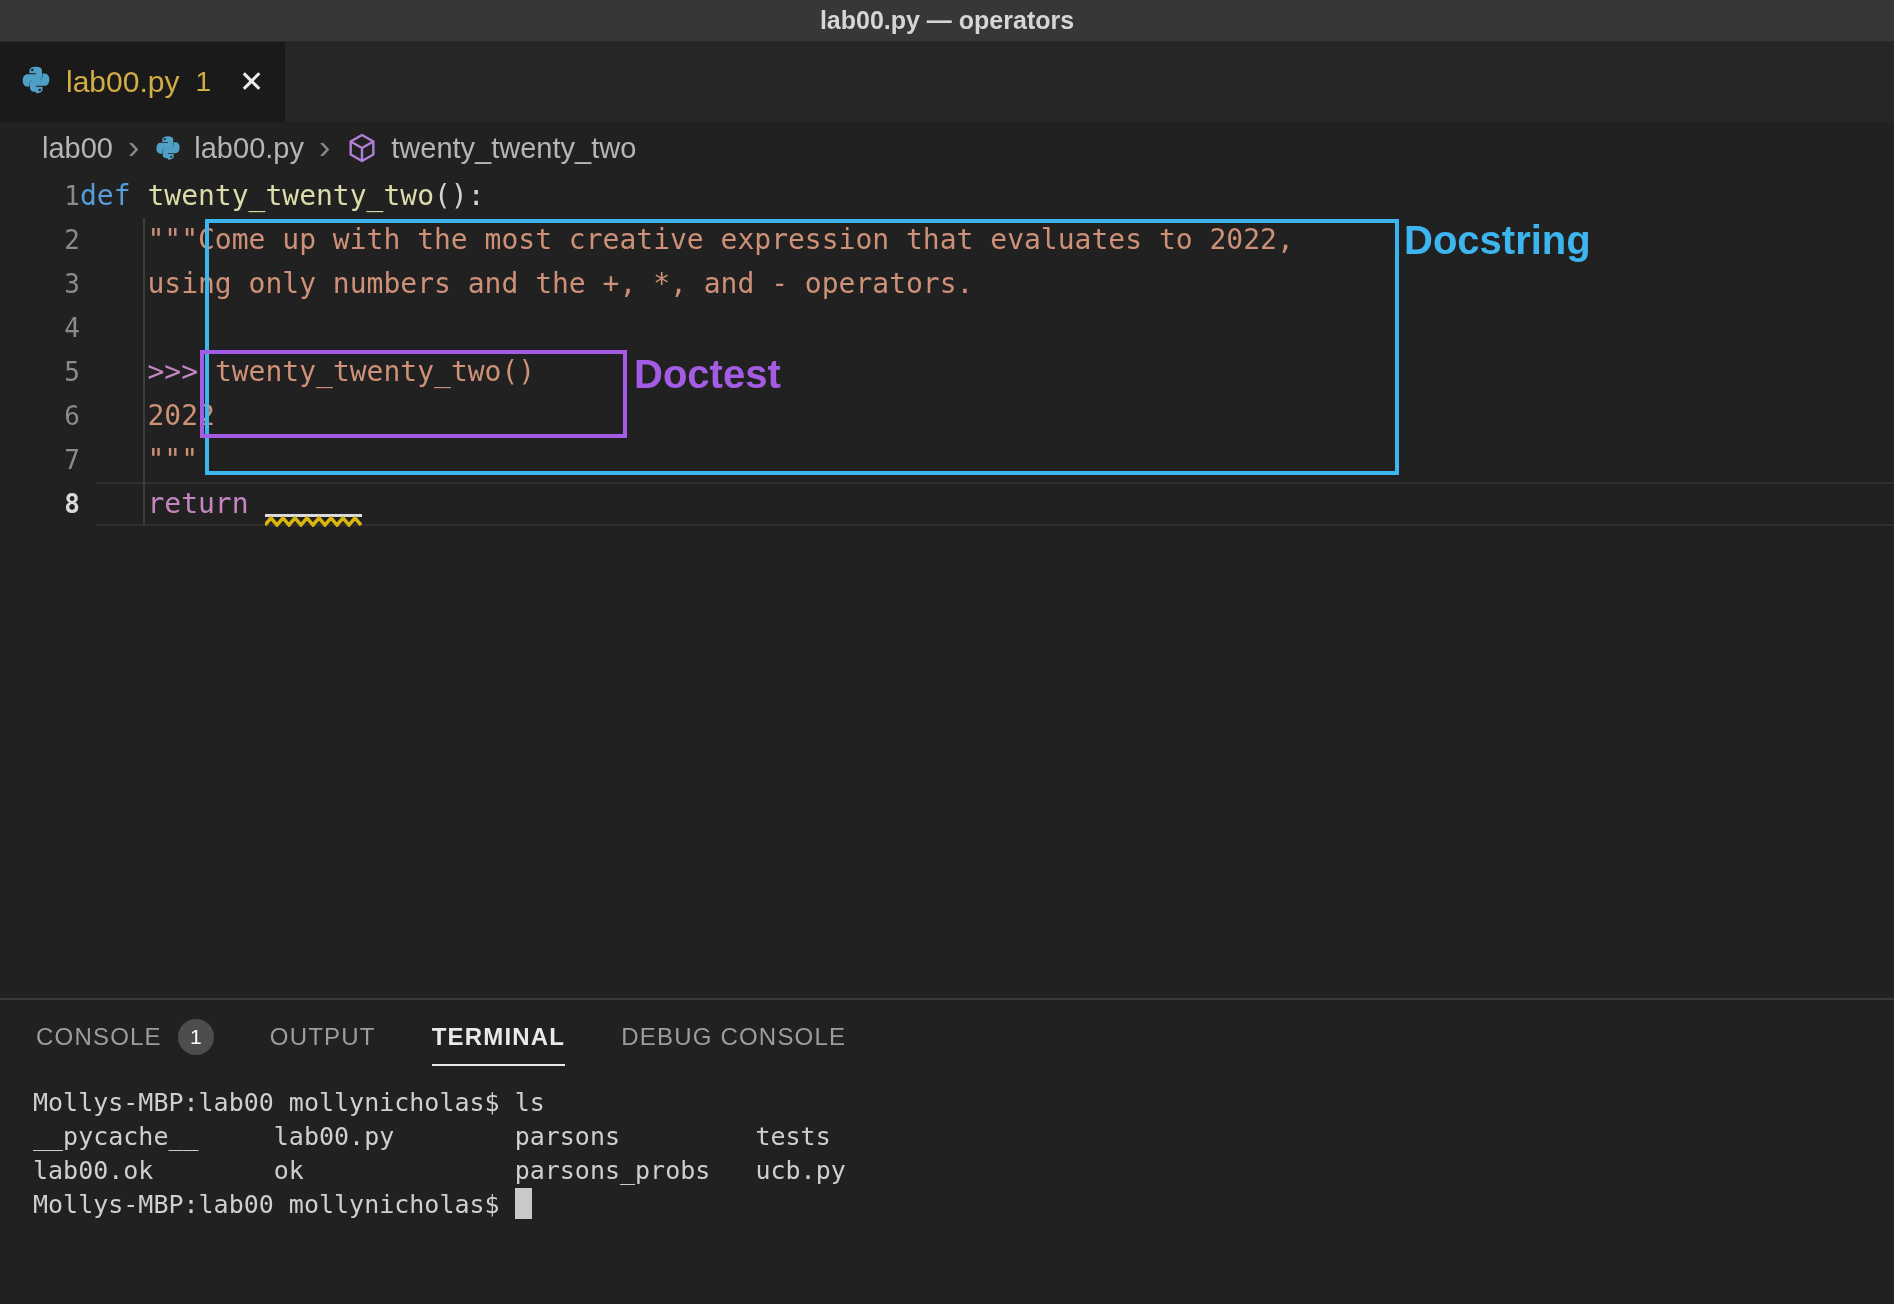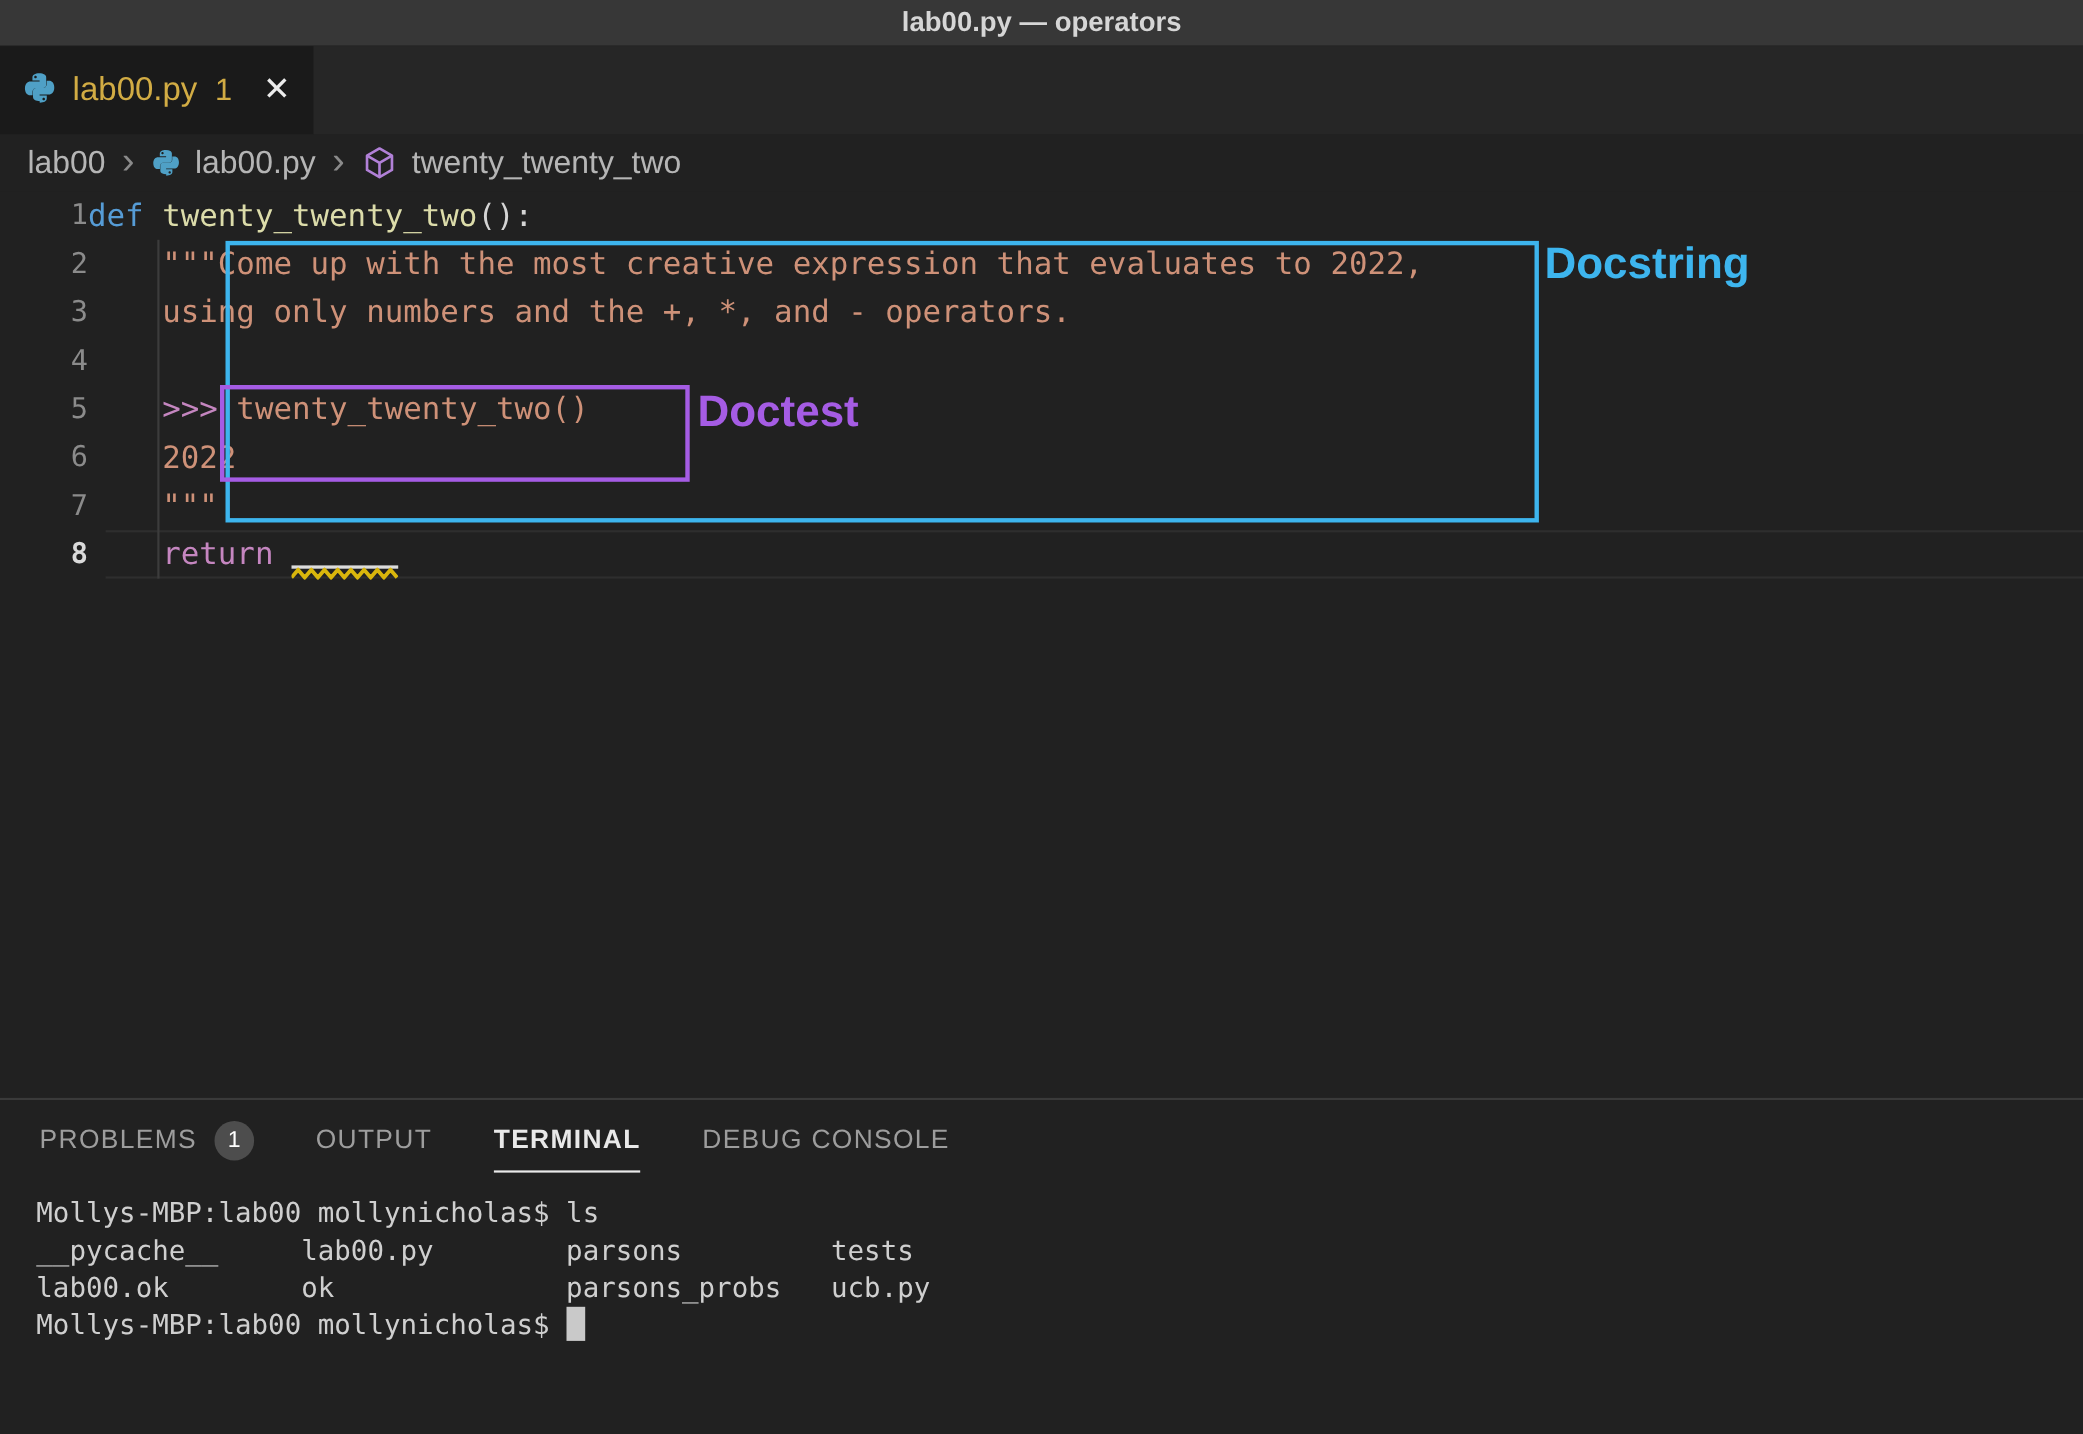--- a/index.html
+++ b/index.html
@@ -21,21 +21,21 @@
   
   .tabbar{position:absolute;top:42px;left:0;right:0;height:80px;background:var(--tabbar);display:flex;}
   .tab{width:285px;height:80px;background:var(--tab);display:flex;align-items:center;
     padding:0 16px 0 20px;gap:14px;cursor:pointer;}
   .tab-label{font-size:30px;color:var(--gold);}
   .tab-badge{font-size:28px;color:var(--gold);margin-left:2px;}
   .tab-close{color:#ececec;font-size:30px;margin-left:14px;line-height:1;}
 
   
   .breadcrumb{position:absolute;top:122px;left:0;right:0;height:52px;display:flex;
-    align-items:center;padding-left:25px;gap:15px;color:#b5b5b5;font-size:29px;}
+    align-items:center;padding-left:42px;gap:15px;color:#b5b5b5;font-size:29px;}
   .crumb{display:flex;align-items:center;gap:12px;cursor:pointer;}
   .crumb-sep{color:#8a8a8a;font-size:34px;line-height:1;transform:translateY(-2px);}
   .crumb .ic{display:inline-flex;align-items:center;}
 
   
   .editor{position:absolute;top:174px;left:0;right:0;height:824px;background:var(--bg);}
   .indent-guide{position:absolute;left:143px;top:44px;width:2px;height:308px;background:#3c3c3c;}
   .cl-border{position:absolute;left:96px;right:0;height:2px;background:#2e2e2e;}
   .cl-top{top:308px}.cl-bottom{top:350px}
   .lines{position:absolute;top:0;left:0;right:0;}
@@ -164,21 +164,21 @@
 
     <div class="ann-box docstring-box"></div>
     <div class="ann-box doctest-box"></div>
     <div class="ann-label docstring-label">Docstring</div>
     <div class="ann-label doctest-label">Doctest</div>
   </div>
 
   <div class="panel">
     <div class="panel-tabs" id="panel-tabs">
         <div class="ptab">
-          <span>PROBLEMS</span>
+          <span>CONSOLE</span>
           <span class="pbadge">1</span>
         </div>
         <div class="ptab">
           <span>OUTPUT</span>
         </div>
         <div class="ptab active">
           <span>TERMINAL</span>
         </div>
         <div class="ptab">
           <span>DEBUG CONSOLE</span>

